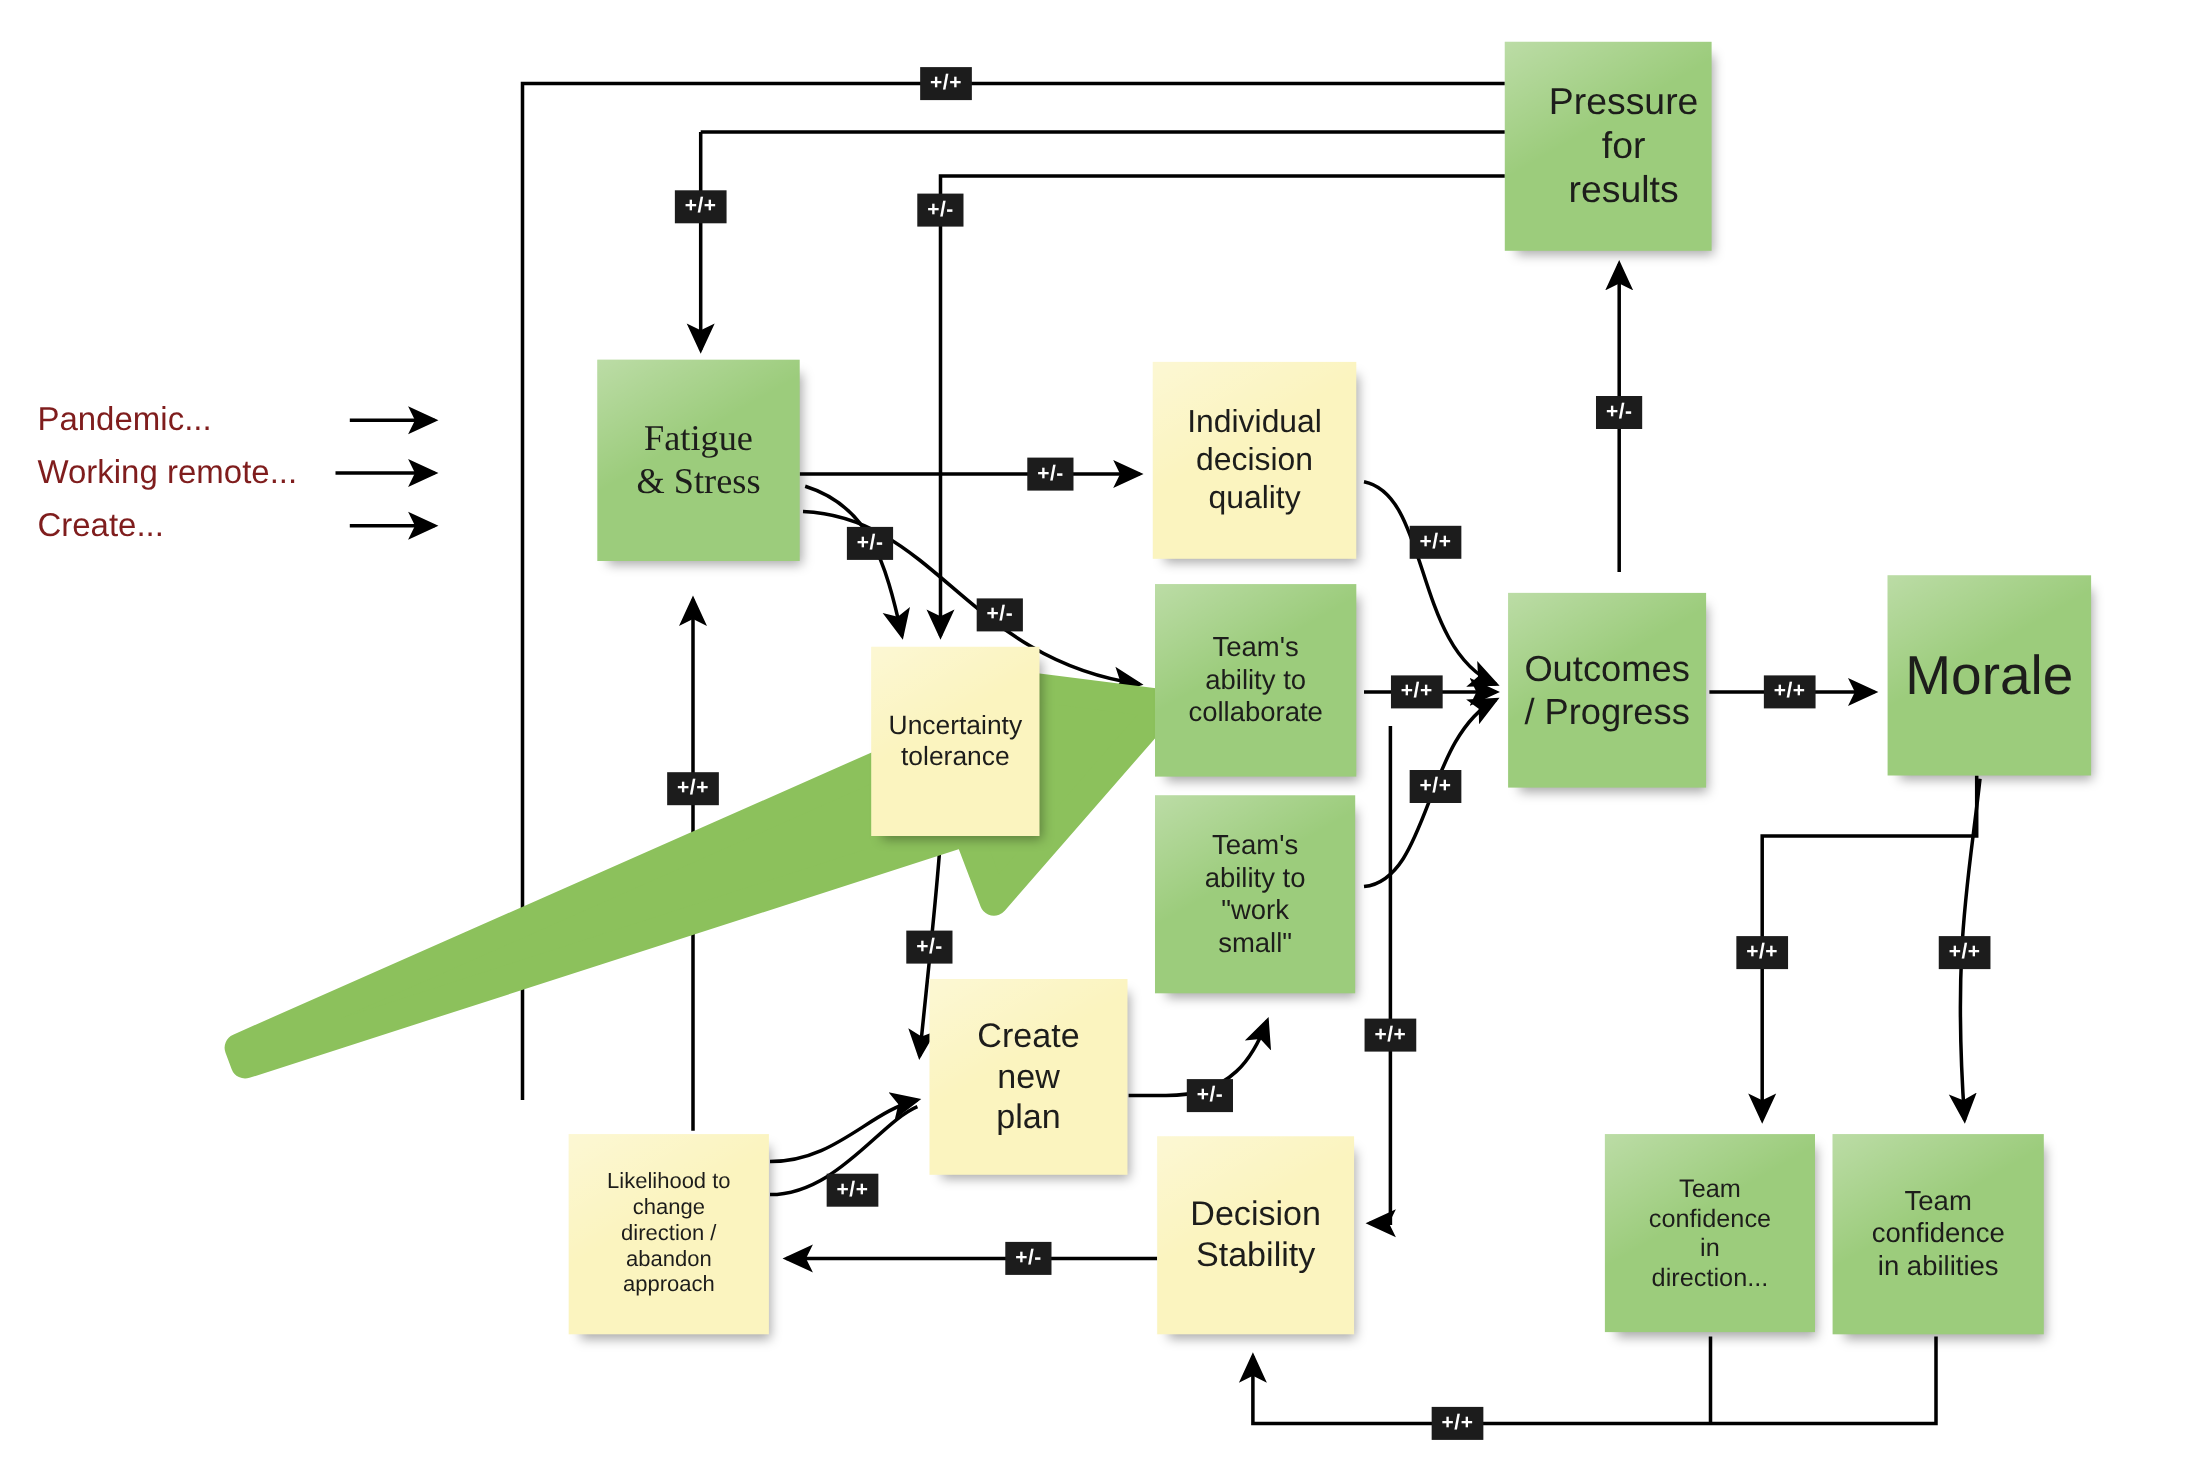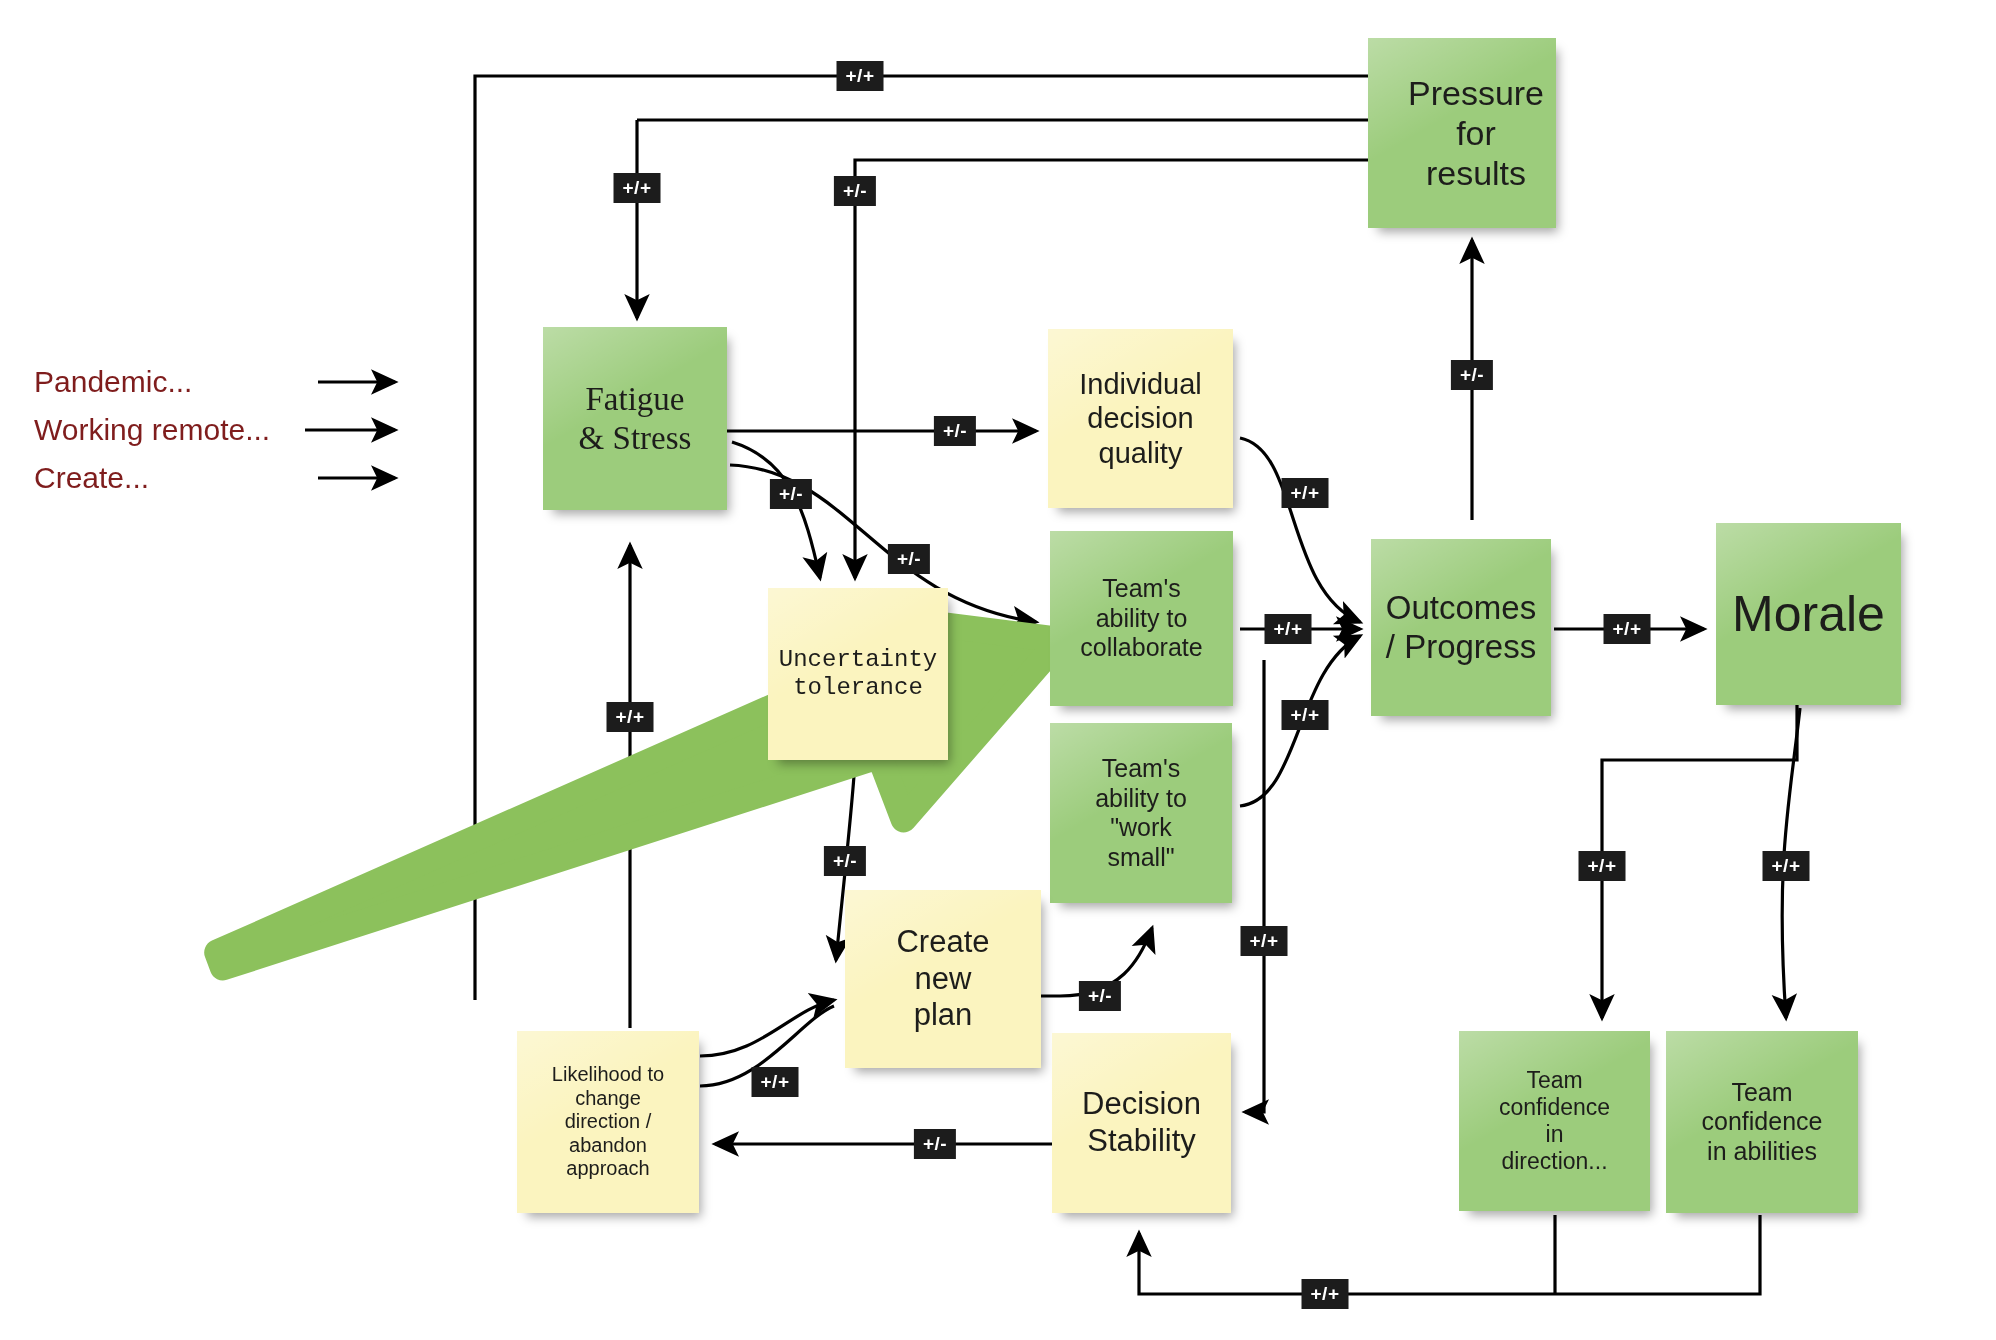--- a/index.html
+++ b/index.html
@@ -152,38 +152,38 @@
       <div class="note yellow" style="left: 1048px; top: 329px; width: 185px; height: 179px; font-size: 29px;">
         <span>Individual
 decision
 quality</span>
       </div>
       <div class="note green" style="left: 1050px; top: 531px; width: 183px; height: 175px; font-size: 25px;">
         <span>Team's
 ability to
 collaborate</span>
       </div>
-      <div class="note yellow" style="left: 768px; top: 588px; width: 180px; height: 172px; font-size: 24px; font-family: Liberation Mono, monospace;">
+      <div class="note yellow" style="left: 792px; top: 588px; width: 153px; height: 172px; font-size: 24px;">
         <span>Uncertainty
 tolerance</span>
       </div>
       <div class="note green" style="left: 1050px; top: 723px; width: 182px; height: 180px; font-size: 25px;">
         <span>Team's
 ability to
 "work
 small"</span>
       </div>
       <div class="note green" style="left: 1371px; top: 523px; width: 180px; height: 177px; font-size: 33px; margin-top: 16px;">
         <span>Outcomes
 / Progress</span>
       </div>
       <div class="note green" style="left: 1716px; top: 523px; width: 185px; height: 182px; font-size: 50px;">
         <span>Morale</span>
       </div>
-      <div class="note yellow" style="left: 845px; top: 890px; width: 196px; height: 178px; font-size: 31px;">
+      <div class="note yellow" style="left: 845px; top: 890px; width: 180px; height: 178px; font-size: 31px;">
         <span>Create
 new
 plan</span>
       </div>
       <div class="note yellow" style="left: 1052px; top: 1033px; width: 179px; height: 180px; font-size: 31px;">
         <span>Decision
 Stability</span>
       </div>
       <div class="note yellow" style="left: 517px; top: 1031px; width: 182px; height: 182px; font-size: 20px;">
         <span>Likelihood to

